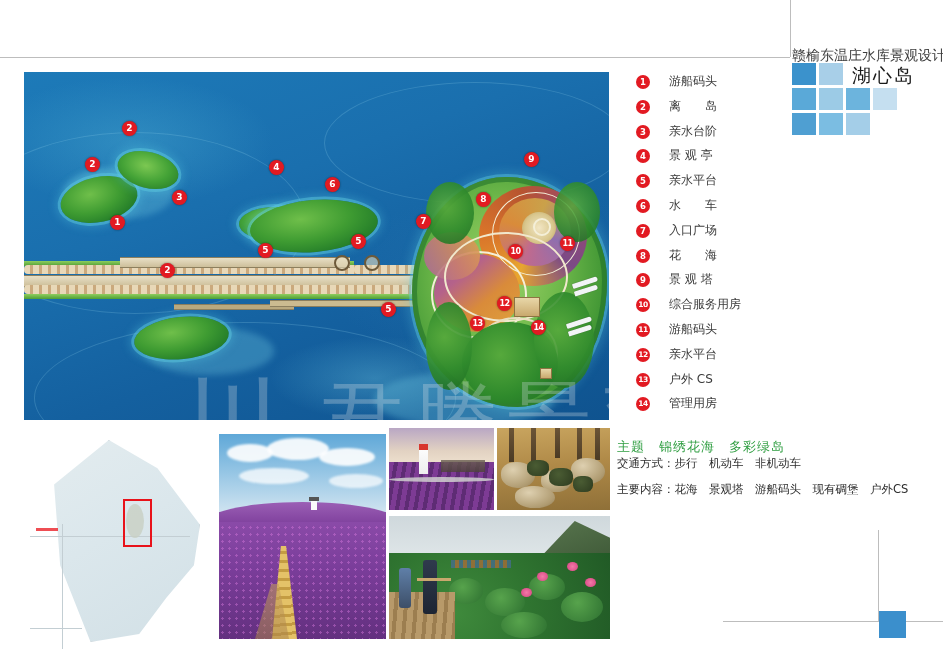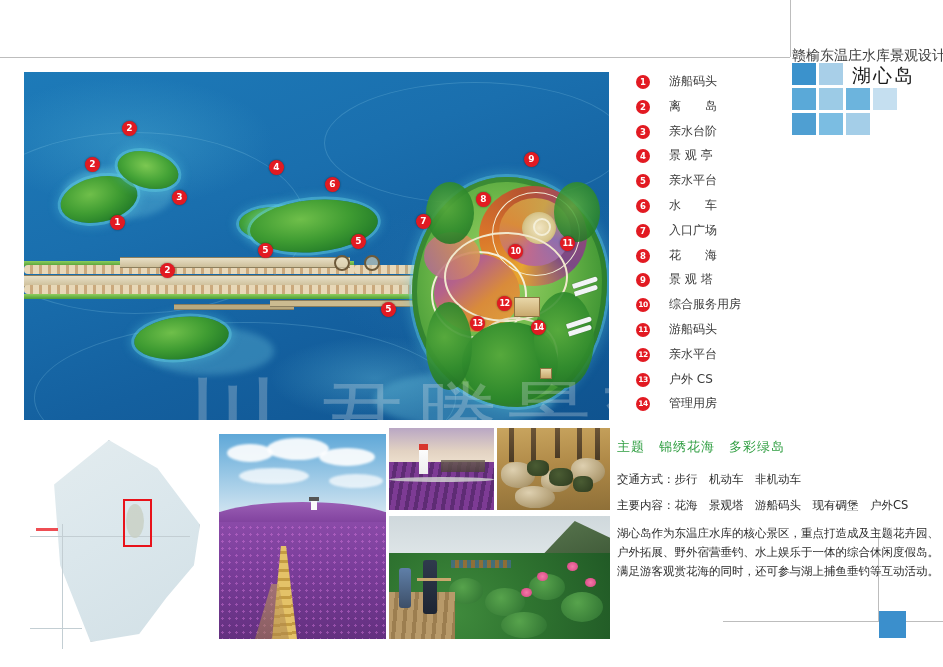--- a/index.html
+++ b/index.html
@@ -157,21 +157,21 @@
   .lo-leafdot{position:absolute;border-radius:50%;
     background:radial-gradient(circle at 40% 35%,#57a34c,#2d7030);}
   .lo-lotus{position:absolute;width:11px;height:9px;border-radius:50%;
     background:radial-gradient(circle,#f27aa8,#d6407f);}
   .lo-deck{position:absolute;left:0;bottom:0;width:30%;height:38%;
     background:repeating-linear-gradient(95deg,#b89a6a 0 6px,#9c7e50 6px 10px);}
   .lo-person{position:absolute;border-radius:3px;}
 
   
   .info{position:absolute;left:617px;top:438px;width:322px;}
-  .theme{font-size:13px;color:#2f9e41;letter-spacing:1px;margin-bottom:16px;
+  .theme{font-size:13px;color:#2f9e41;letter-spacing:1px;
          white-space:nowrap;}
   .irow{font-size:11.5px;color:#2b2b2b;margin-bottom:11px;white-space:nowrap;}
   .desc{font-size:11.5px;color:#2b2b2b;line-height:19px;margin-top:7px;
         text-align:justify;}
 </style>
 </head>
 <body>
 
 <div id="board">
 
@@ -423,16 +423,15 @@
          background:linear-gradient(#2f3a4d,#1d2533);"></div>
     <div style="position:absolute;left:28px;top:62px;width:34px;height:3px;background:#c9a86e;"></div>
     <div style="position:absolute;left:62px;top:44px;width:60px;height:8px;
          background:repeating-linear-gradient(90deg,#4a6aa0 0 4px,#c06a3a 4px 8px);opacity:.65;"></div>
   </div>
 
   <div class="info">
     <div class="theme">主题　锦绣花海　多彩绿岛</div>
     <div class="irow">交通方式：步行　机动车　非机动车</div>
     <div class="irow">主要内容：花海　景观塔　游船码头　现有碉堡　户外CS</div>
-    <div class="desc">湖心岛作为东温庄水库的核心景区，重点打造成及主题花卉园、户外拓展、野外宿营垂钓、水上娱乐于一体的综合休闲度假岛。满足游客观赏花海的同时，还可参与湖上捕鱼垂钓等互动活动。</div>
   </div>
 
 </div>
 
 </body></html>

